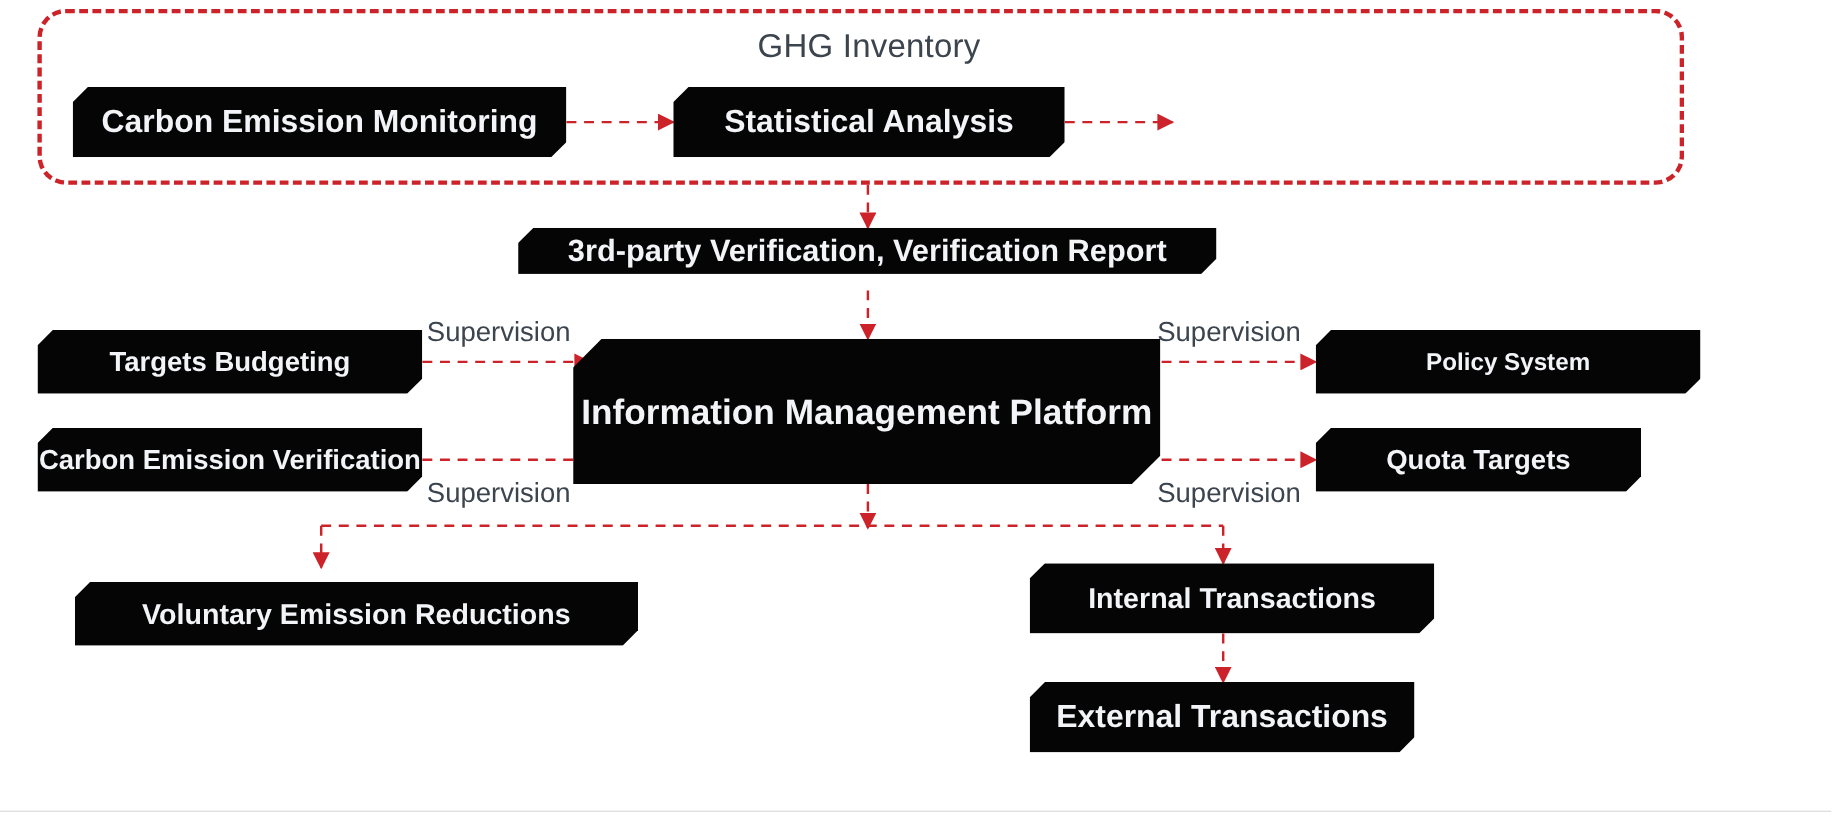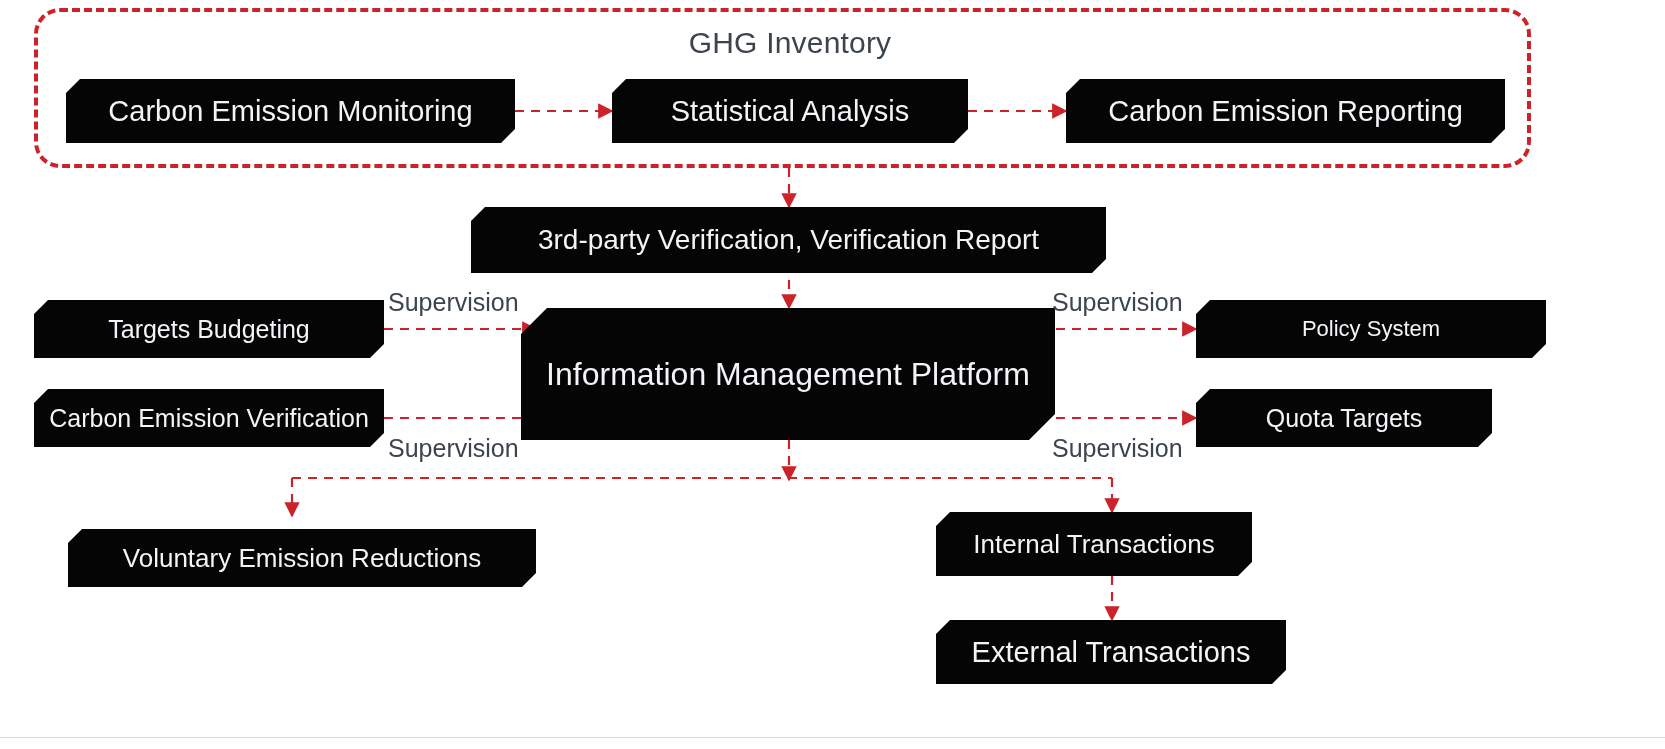--- a/index.html
+++ b/index.html
@@ -45,21 +45,21 @@
     clip-path:polygon(
       var(--cut) 0,
       100% 0,
       100% calc(100% - var(--cut)),
       calc(100% - var(--cut)) 100%,
       0 100%,
       0 var(--cut)
     );
   }
   .node.big{--cut:26px;}
-  .node span{display:block;padding:0 16px;}
+  .node span{display:block;padding:0 16px;font-weight:bold;}
 
   
   .edge-label{
     position:absolute;
     color:#3C444E;
     font-size:25px;
     white-space:nowrap;
   }
 
   
@@ -114,25 +114,22 @@
   <div class="group-title" style="left:600px;top:26px;width:380px;">GHG Inventory</div>
 
   <div class="node" style="left:66px;top:79px;width:449px;height:64px;font-size:29px;">
     <span>Carbon Emission Monitoring</span>
   </div>
 
   <div class="node" style="left:612px;top:79px;width:356px;height:64px;font-size:29px;">
     <span>Statistical Analysis</span>
   </div>
 
-  <div class="node" style="left:1066px;top:79px;width:439px;height:64px;font-size:29px;">
-    <span>Carbon Emission Reporting</span>
-  </div>
 
-  <div class="node" style="left:471px;top:207px;width:635px;height:66px;font-size:28px;">
+  <div class="node" style="left:471px;top:207px;width:635px;height:42px;font-size:28px;">
     <span>3rd-party Verification, Verification Report</span>
   </div>
 
   <div class="node" style="left:34px;top:300px;width:350px;height:58px;font-size:25px;">
     <span>Targets Budgeting</span>
   </div>
 
   <div class="node" style="left:34px;top:389px;width:350px;height:58px;font-size:25px;">
     <span>Carbon Emission Verification</span>
   </div>
@@ -147,25 +144,25 @@
 
   <div class="node" style="left:1196px;top:389px;width:296px;height:58px;font-size:25px;text-align:center;">
     <span>Quota Targets</span>
   </div>
 
   <div class="edge-label" style="left:388px;top:288px;">Supervision</div>
   <div class="edge-label" style="left:388px;top:434px;">Supervision</div>
   <div class="edge-label" style="left:1052px;top:288px;">Supervision</div>
   <div class="edge-label" style="left:1052px;top:434px;">Supervision</div>
 
-  <div class="node" style="left:68px;top:529px;width:468px;height:58px;font-size:26px;">
+  <div class="node" style="left:68px;top:529px;width:512px;height:58px;font-size:26px;">
     <span>Voluntary Emission Reductions</span>
   </div>
 
-  <div class="node" style="left:936px;top:512px;width:316px;height:64px;font-size:26px;">
+  <div class="node" style="left:936px;top:512px;width:368px;height:64px;font-size:26px;">
     <span>Internal Transactions</span>
   </div>
 
   <div class="node" style="left:936px;top:620px;width:350px;height:64px;font-size:29px;">
     <span>External Transactions</span>
   </div>
 
   <div class="baseline"></div>
 
 </div>

